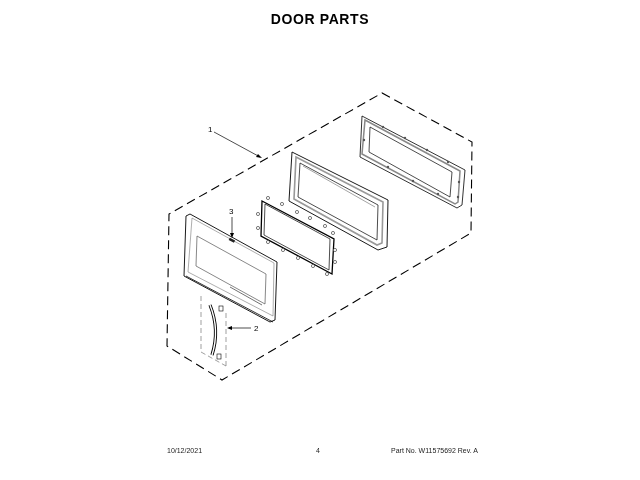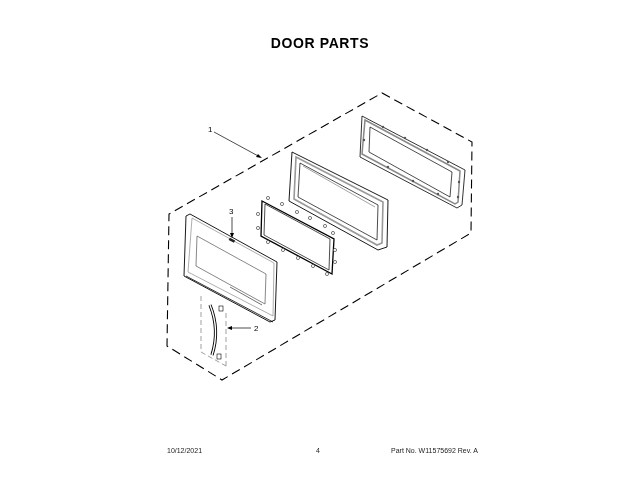--- a/index.html
+++ b/index.html
@@ -1,19 +1,19 @@
 <!DOCTYPE html>
 <html><head>
 <meta charset="utf-8">
 <style>
   html, body { margin:0; padding:0; background:#ffffff; }
   body { width:640px; height:480px; position:relative; overflow:hidden;
          font-family:"Liberation Sans", sans-serif; color:#000; }
   .title { position:absolute; left:0; width:640px; top:11px; text-align:center;
-           font-weight:bold; font-size:14px; letter-spacing:0.6px;margin-top:24px; }
+           font-weight:bold; font-size:14px; letter-spacing:0.6px; }
   .diagram { position:absolute; left:0; top:0; width:640px; height:480px; }
   .callout { font-family:"Liberation Sans", sans-serif; font-size:8px; fill:#000; }
   .footer { position:absolute; top:447px; font-size:7px; color:#222; }
   .f-date { left:167px; }
   .f-page { left:316px; }
   .f-part { left:391px; }
 </style>
 </head>
 <body>
 

